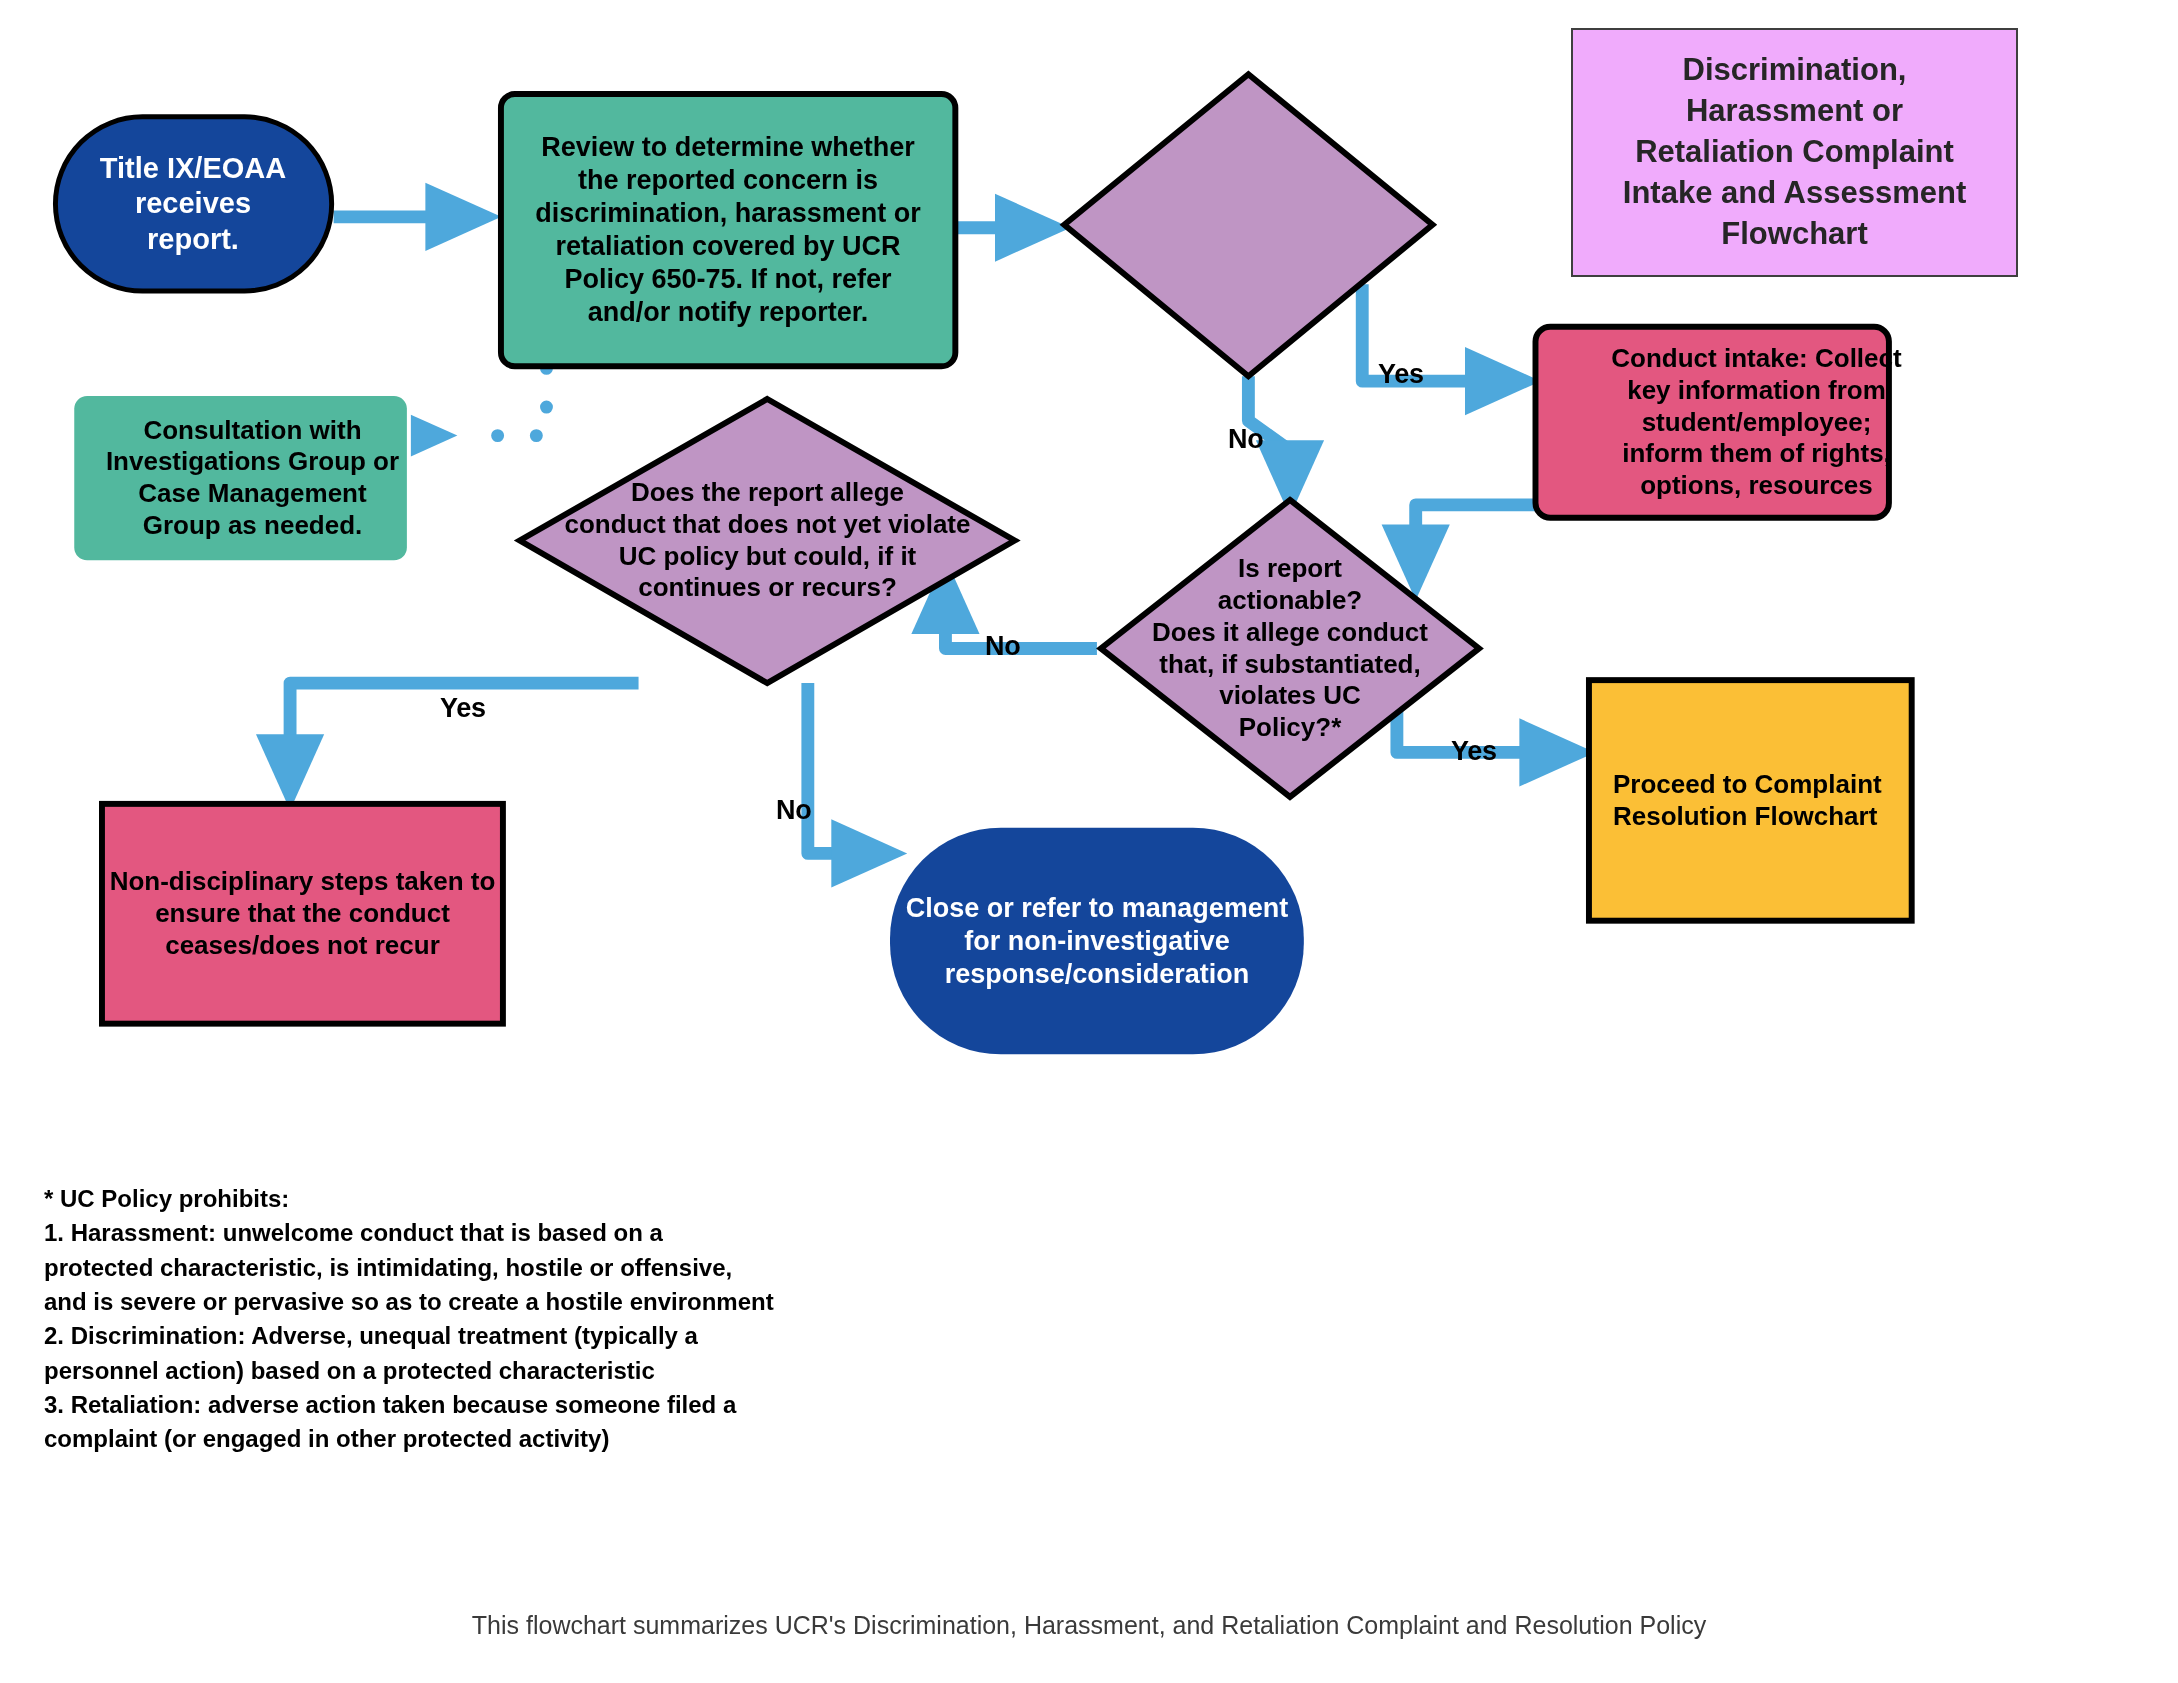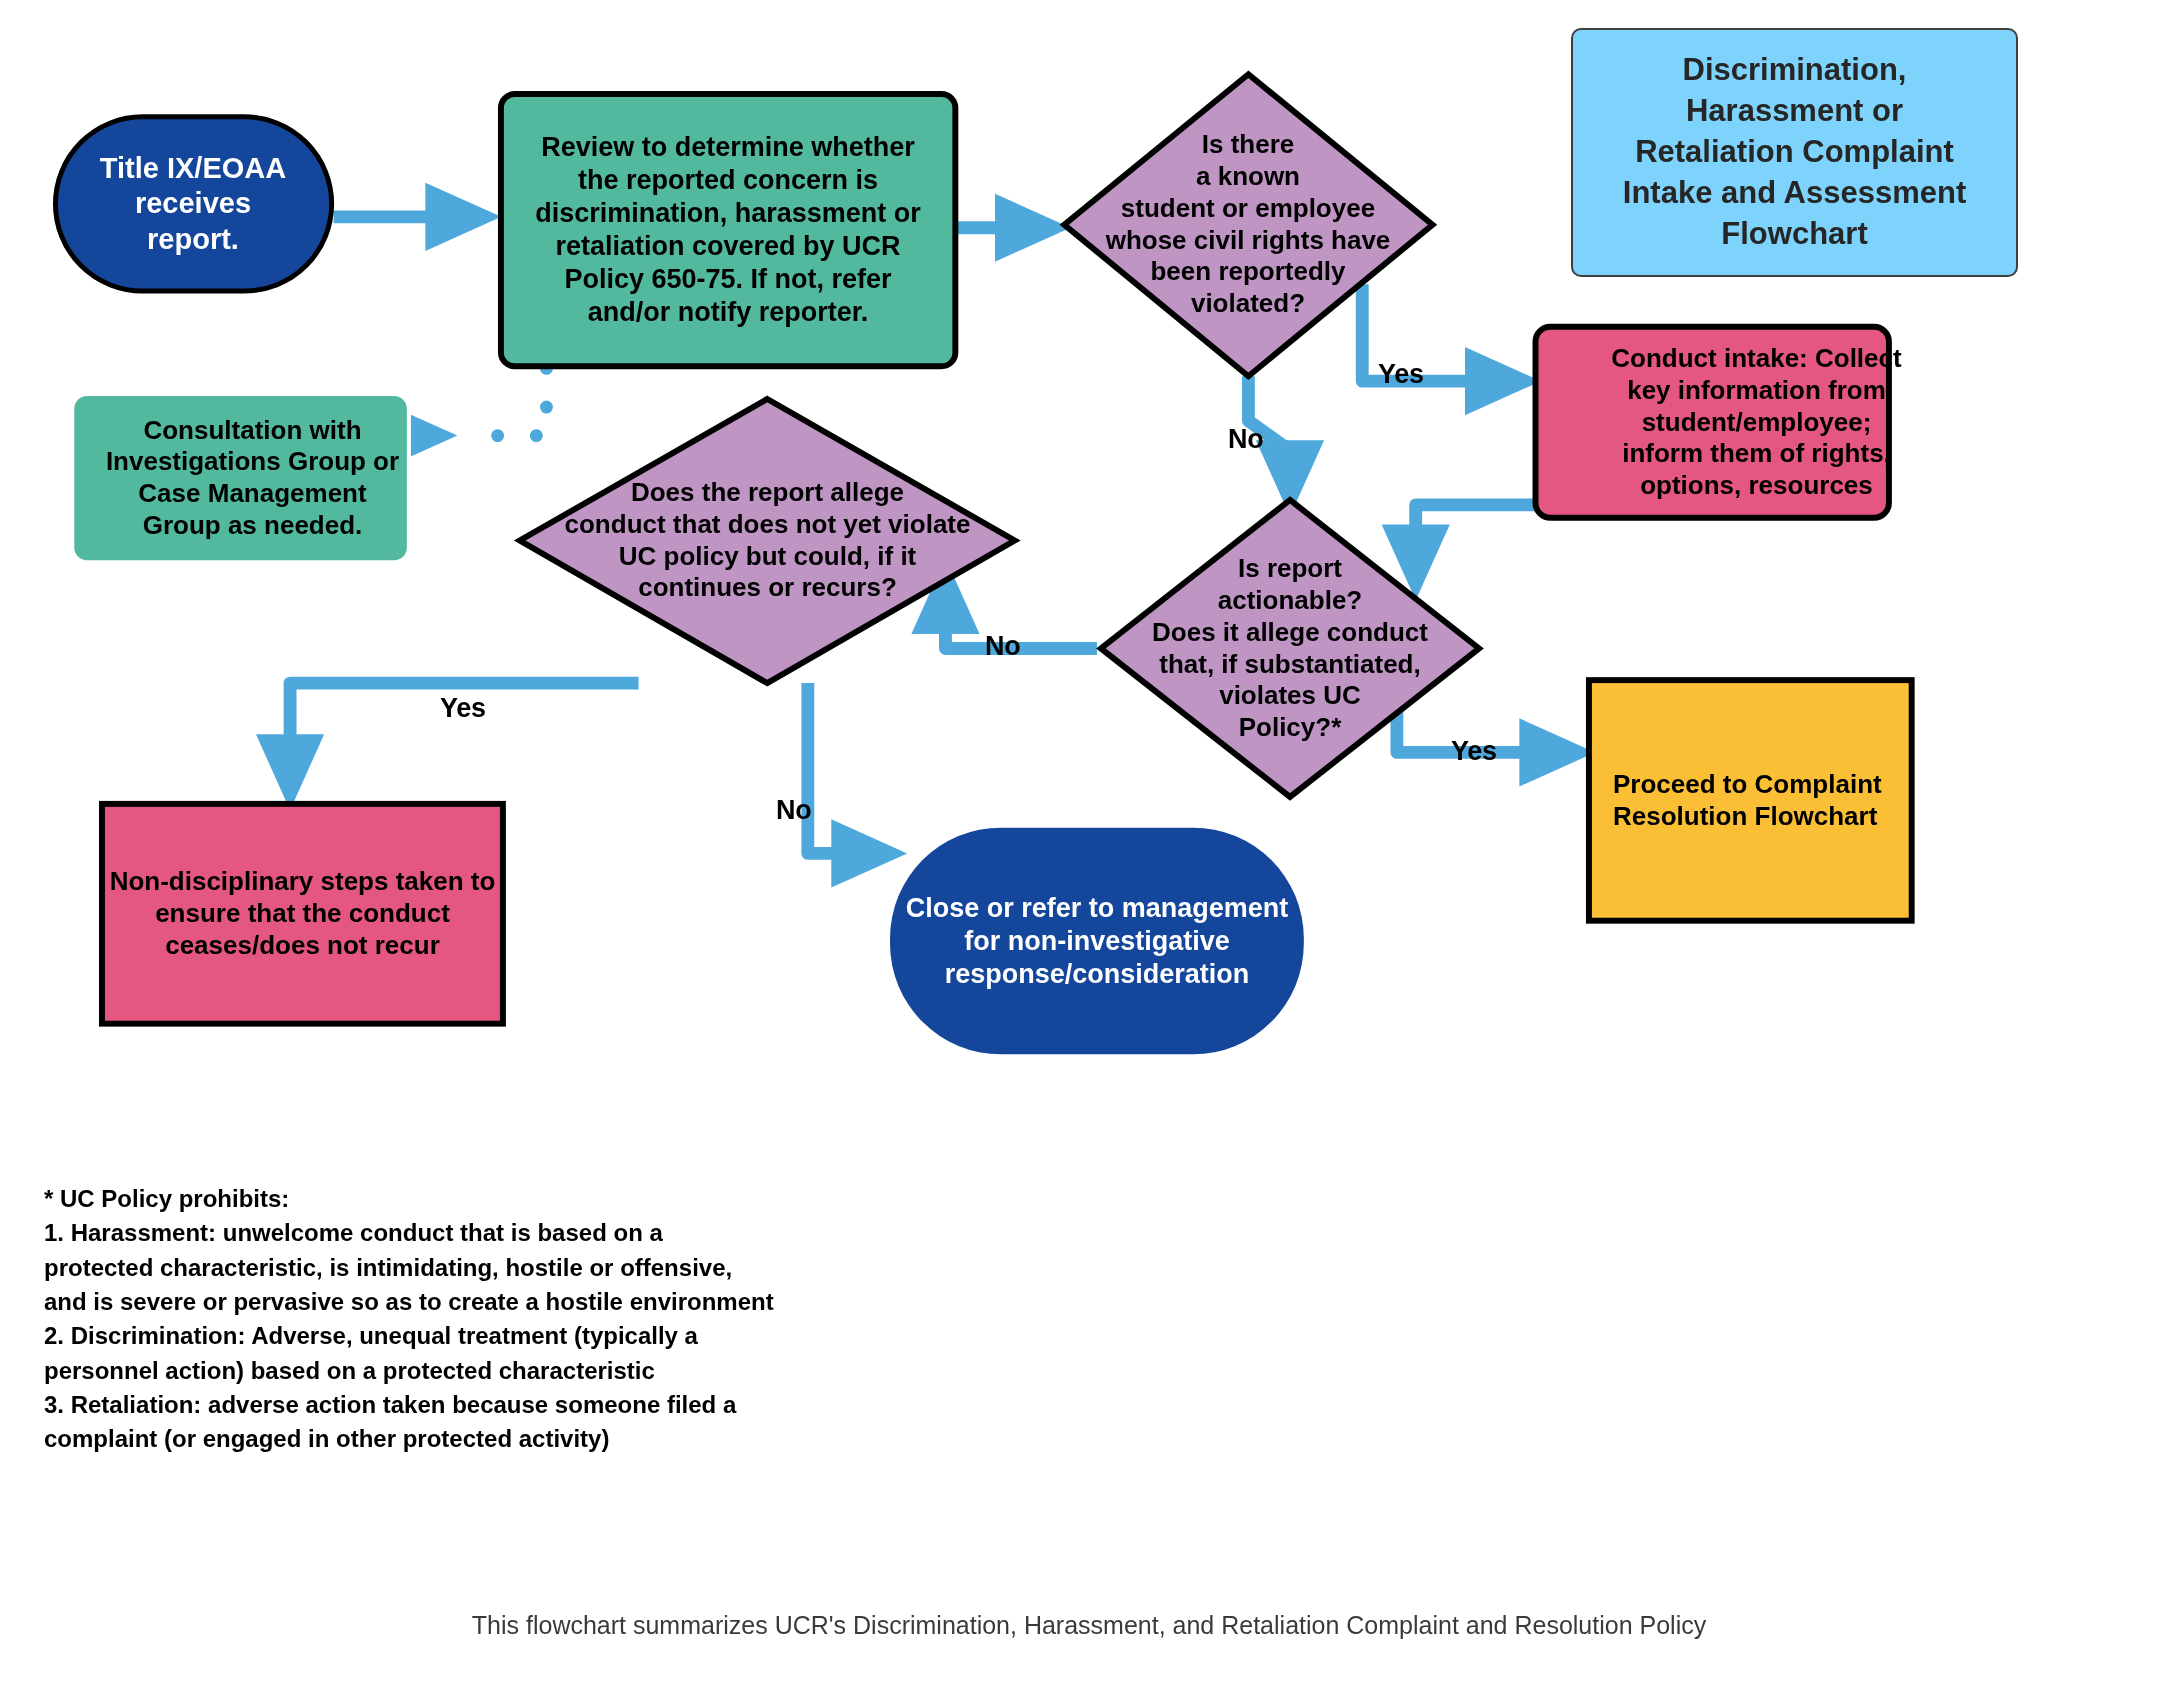--- a/index.html
+++ b/index.html
@@ -49,23 +49,23 @@
     letter-spacing: -0.3px;
     white-space: nowrap;
   }
 
   #title-box {
     position: absolute;
     left: 1571px;
     top: 28px;
     width: 447px;
     height: 249px;
-    background: #7dd3fc;
+    background: #f0abfc;
     border: 2px solid #3f3f3f;
-    border-radius: 10px;
+    border-radius: 0;
     display: flex;
     align-items: center;
     justify-content: center;
     box-sizing: border-box;
   }
   #title-text {
     font-size: 31px;
     font-weight: bold;
     color: #262626;
     text-align: center;
@@ -171,26 +171,20 @@
 discrimination, harassment or
 retaliation covered by UCR
 Policy 650-75.  If not, refer
 and/or notify reporter.</div>
 
   <div class="node-label txt-dark" style="left:86px; top:396px; width:333px; height:164px; font-size:26px;">Consultation with
 Investigations Group or
 Case Management
 Group as needed.</div>
 
-  <div class="node-label txt-dark" style="left:1050px; top:81px; width:396px; height:287px; font-size:26px;">Is there
-a known
-student or employee
-whose civil rights have
-been reportedly
-violated?</div>
 
   <div class="node-label txt-dark" style="left:1092px; top:507px; width:396px; height:283px; font-size:26px;">Is report
 actionable?
 Does it allege conduct
 that, if substantiated,
 violates UC
 Policy?*</div>
 
   <div class="node-label txt-dark" style="left:520px; top:406px; width:495px; height:269px; font-size:26px;">Does the report allege
 conduct that does not yet violate

